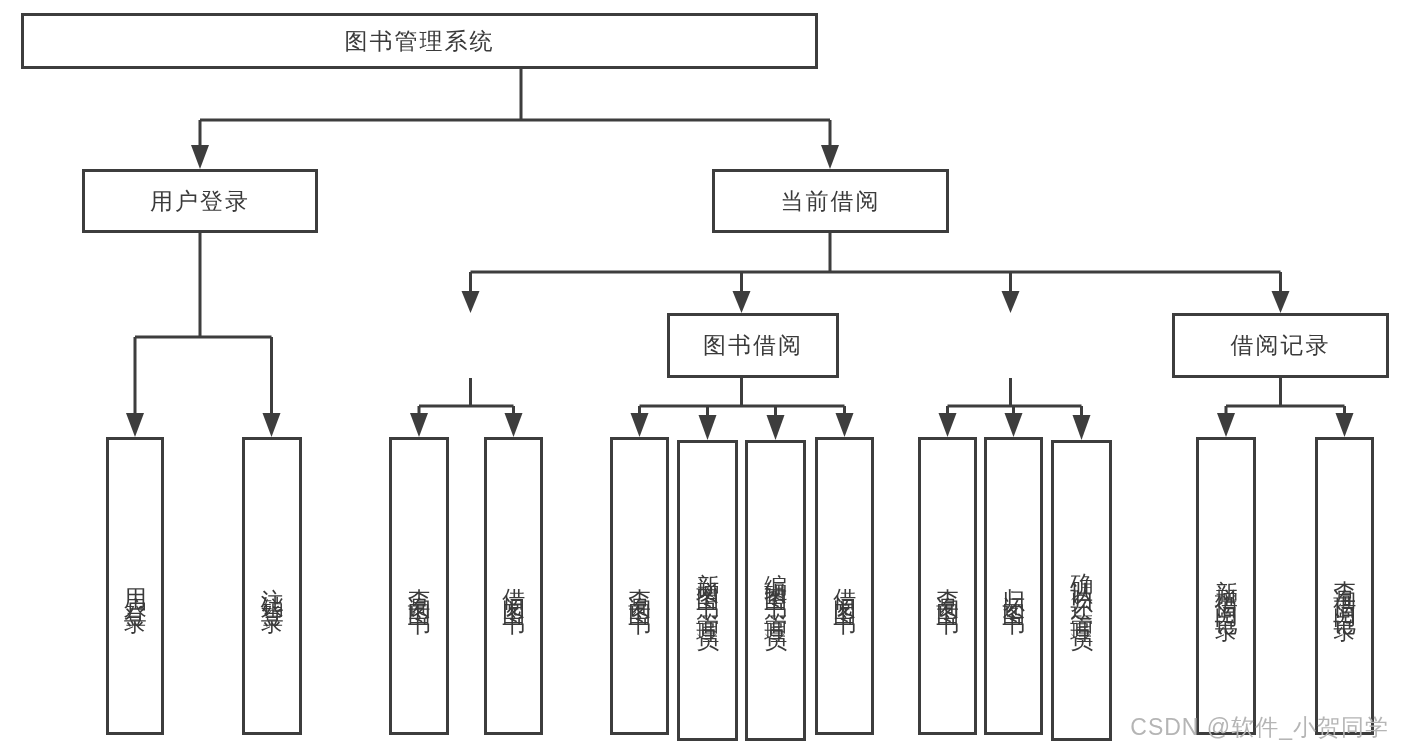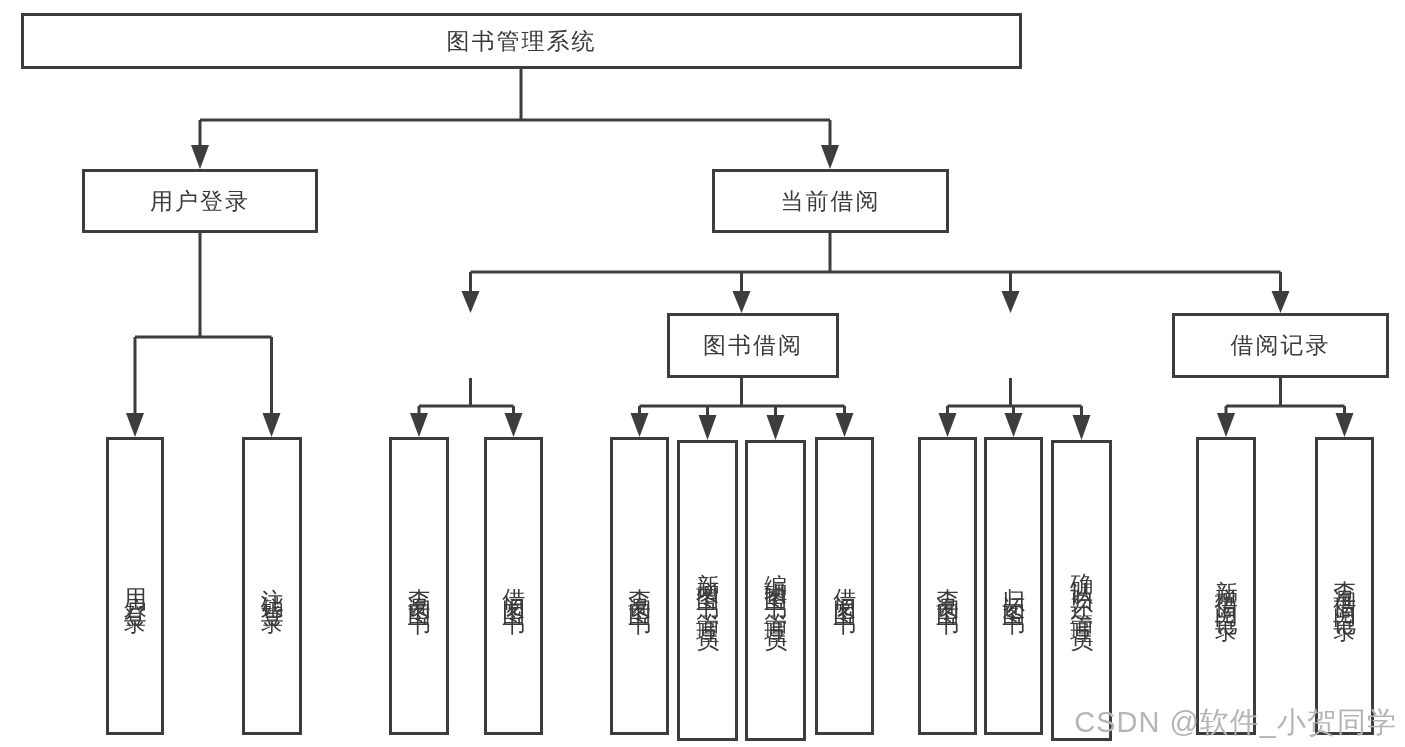--- a/index.html
+++ b/index.html
@@ -34,23 +34,23 @@
   }
   .box.v .label{
     writing-mode:vertical-rl;
     text-orientation:mixed;
     font-size:23px;
     letter-spacing:8px;
     line-height:1.1;
   }
   .watermark{
     position:absolute;
-    right:8px;bottom:4px;
+    right:16px;bottom:4px;
     color:var(--watermark);
-    font-size:29px;
+    font-size:23px;
     letter-spacing:1px;
     white-space:nowrap;
   }
 </style>
 </head>
 <body>
 
 <div class="canvas">
 
   <svg class="connectors" viewBox="0 0 1405 747" xmlns="http://www.w3.org/2000/svg">
@@ -82,21 +82,21 @@
     <path d="M1010.5 378 V406 M947.5 406 H1081.5 M947.5 406 V415 M1013.5 406 V415 M1081.5 406 V415"></path>
     <polygon points="938.5,413 956.5,413 947.5,437"></polygon>
     <polygon points="1004.5,413 1022.5,413 1013.5,437"></polygon>
     <polygon points="1072.5,415 1090.5,415 1081.5,440"></polygon>
 
     <path d="M1280.5 378 V406 M1226 406 H1344.5 M1226 406 V415 M1344.5 406 V415"></path>
     <polygon points="1217,413 1235,413 1226,437"></polygon>
     <polygon points="1335.5,413 1353.5,413 1344.5,437"></polygon>
   </svg>
 
-  <div class="box h" style="left:21px;top:13px;width:1001px;height:56px">
+  <div class="box h" style="left:21px;top:13px;width:797px;height:56px">
     <span class="label">图书管理系统</span>
   </div>
 
   <div class="box h" style="left:82px;top:169px;width:236px;height:64px">
     <span class="label">用户登录</span>
   </div>
   <div class="box h" style="left:712px;top:169px;width:237px;height:64px">
     <span class="label">当前借阅</span>
   </div>
 

